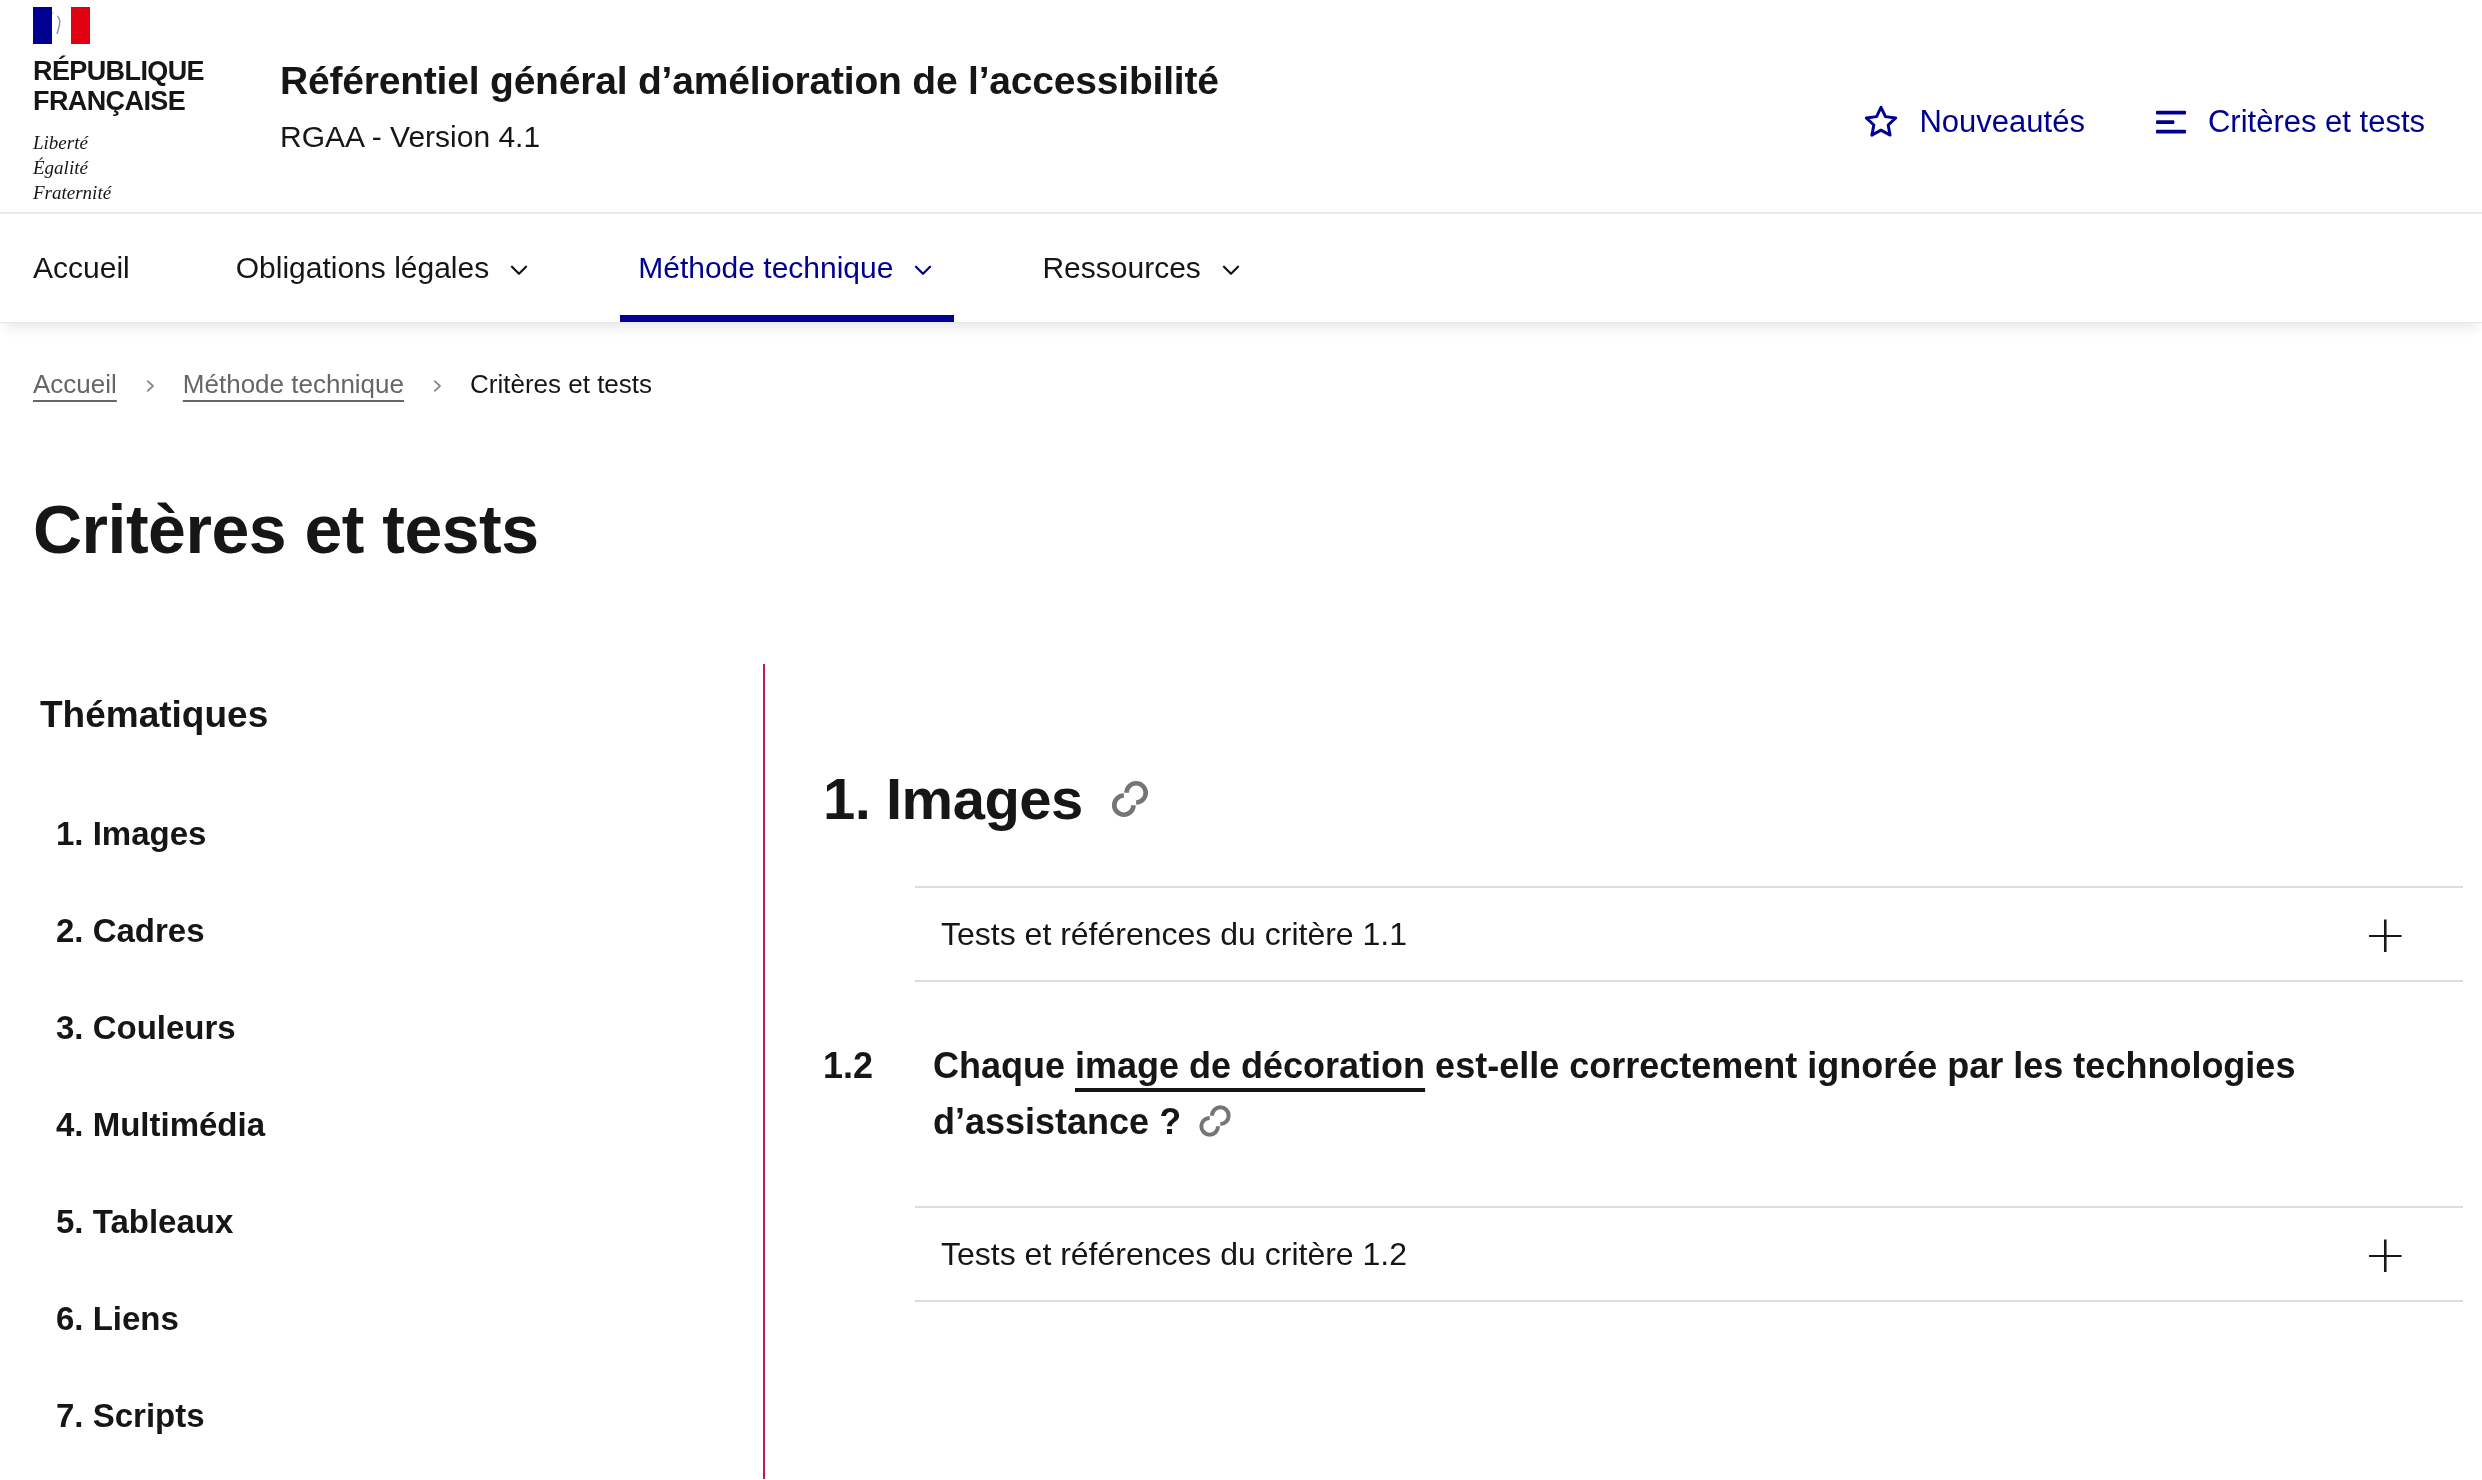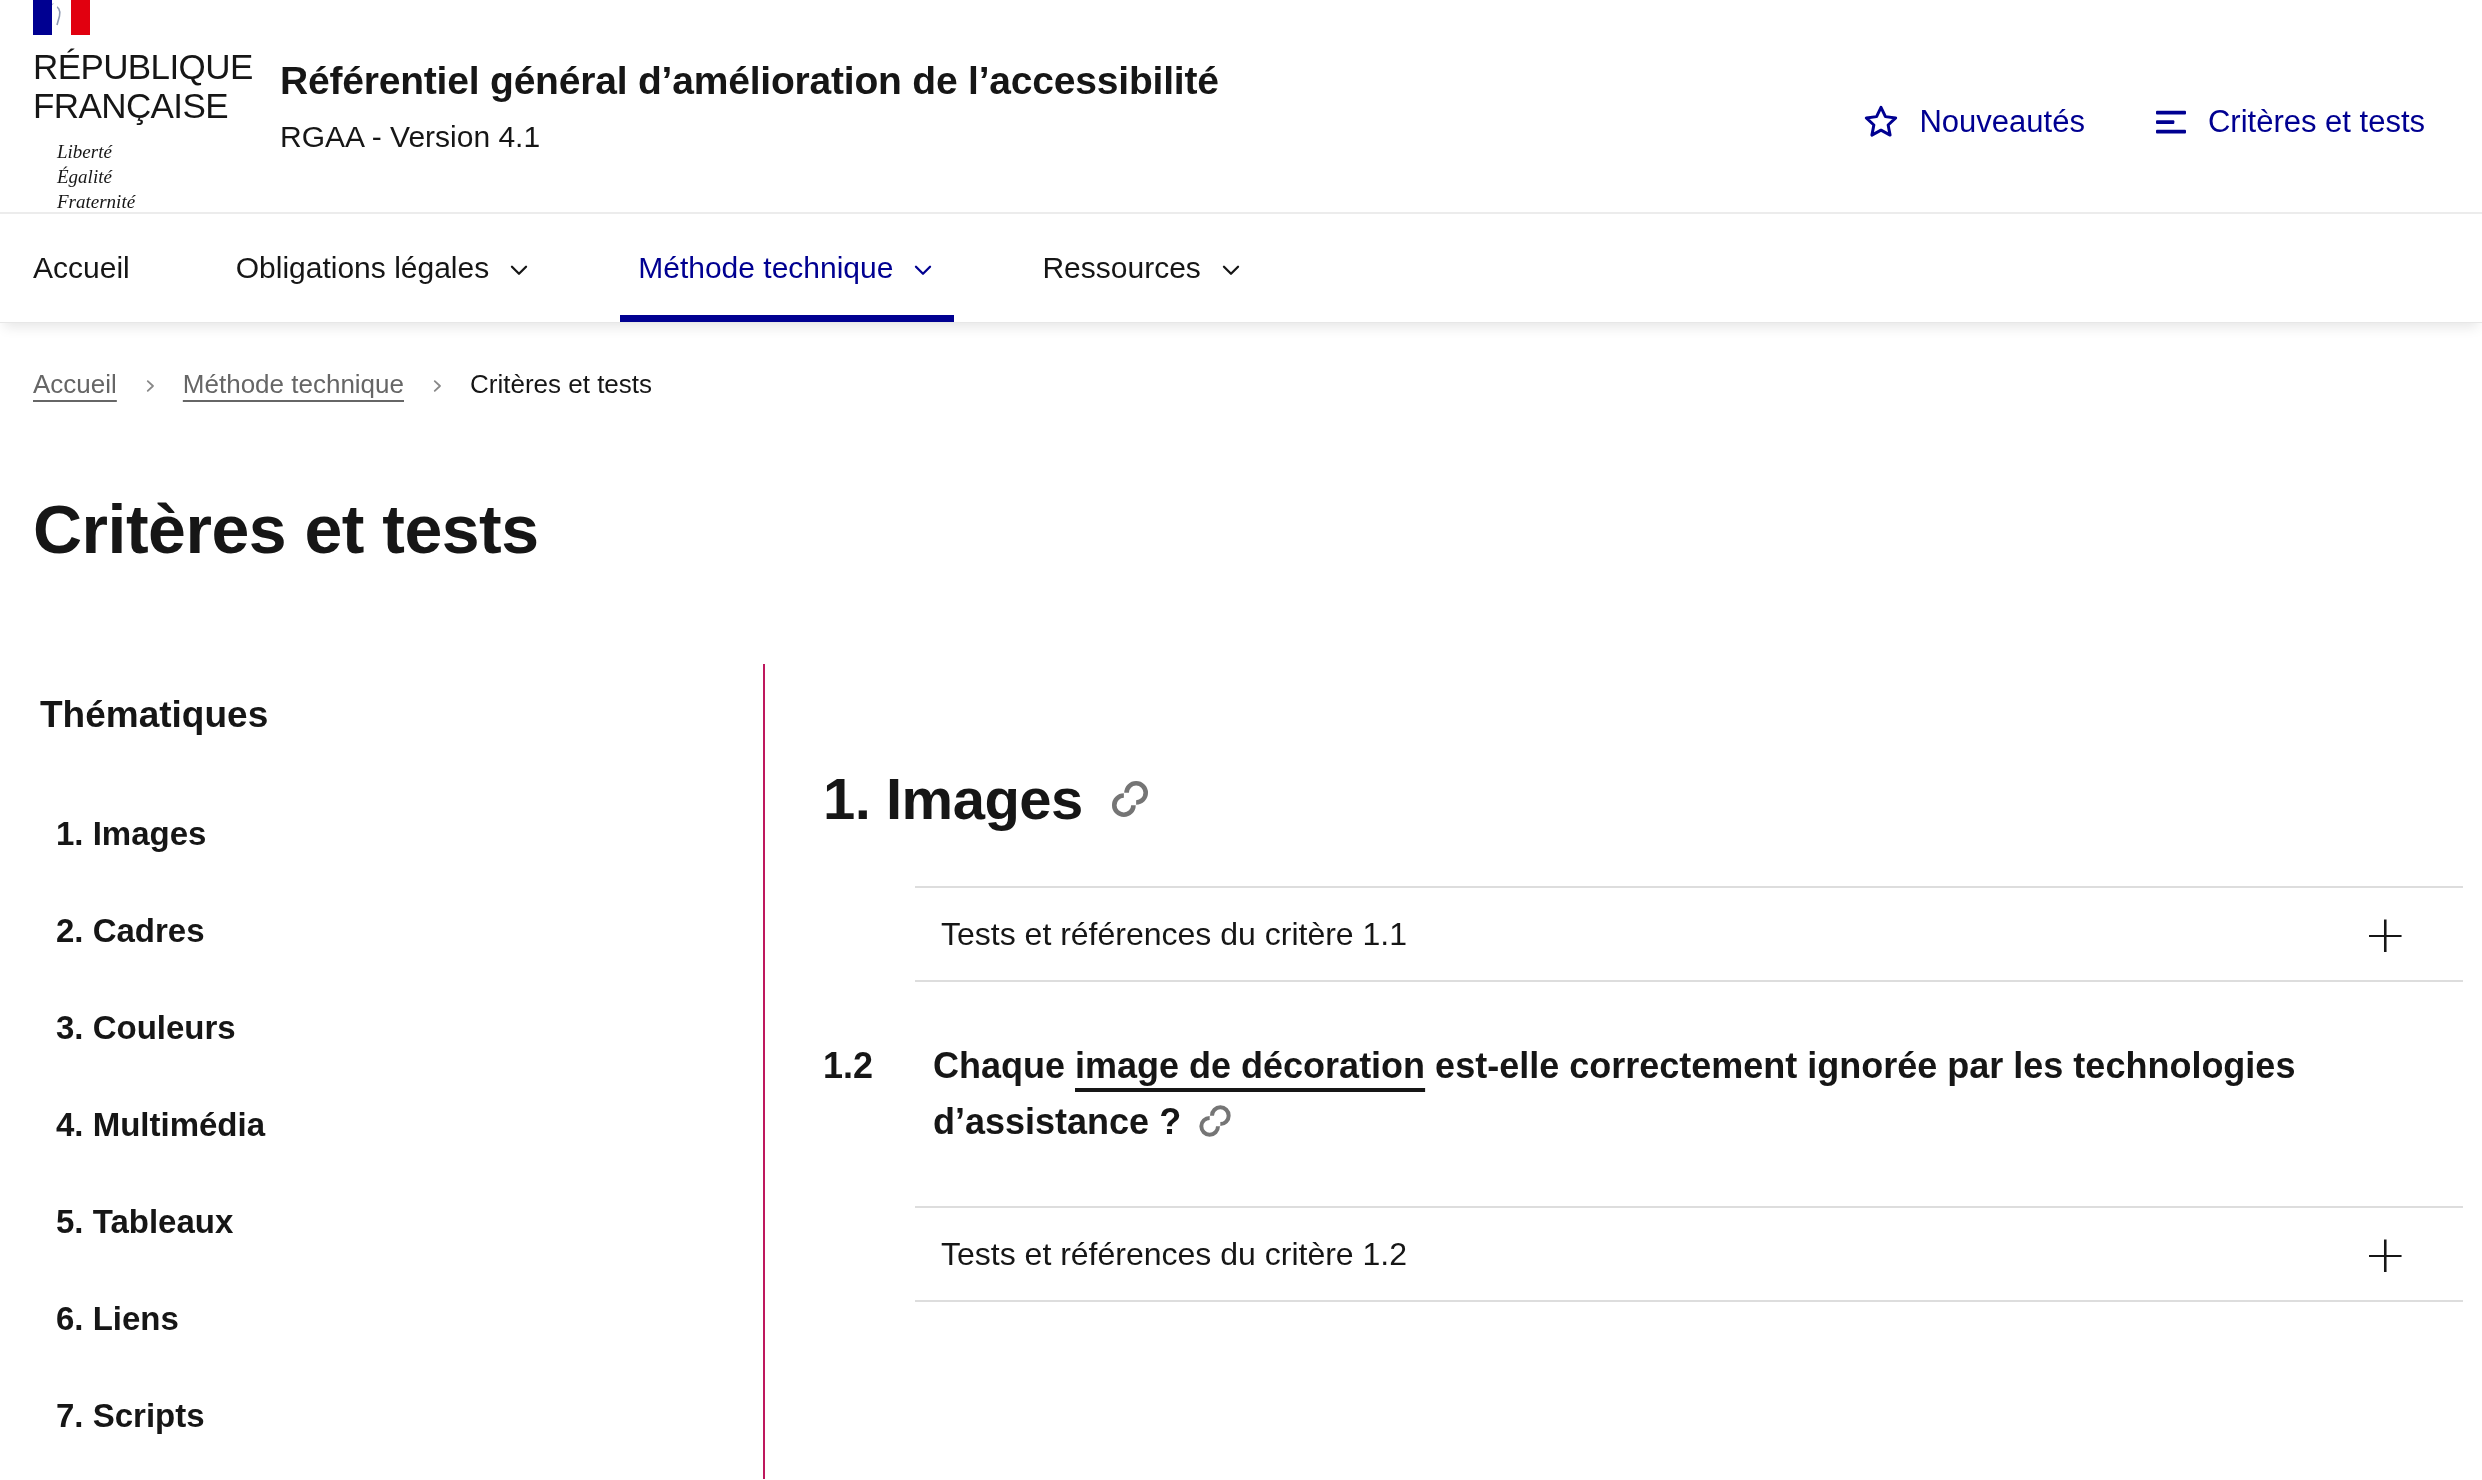--- a/index.html
+++ b/index.html
@@ -7,22 +7,22 @@
   body {
     width:2482px; height:1480px; overflow:hidden;
     background:#ffffff; color:#161616;
     font-family:"Liberation Sans", sans-serif;
   }
 
   
   .header { display:flex; align-items:center; height:212px; padding:0 57px 0 33px; }
   .brand { display:flex; flex-direction:column; width:205px; cursor:pointer; }
   .brand-flag { margin-bottom:12px; display:block; }
-  .brand-name { font-weight:normal; font-size:35px; line-height:1.14; letter-spacing:-0.6px; color:#161616; }
-  .brand-motto { font-family:"Liberation Serif", serif; font-style:italic; font-size:19px; line-height:1.32; margin-top:13px; color:#161616;margin-left:24px; }
+  .brand-name { font-weight:bold; font-size:27px; line-height:1.14; letter-spacing:-0.6px; color:#161616; }
+  .brand-motto { font-family:"Liberation Serif", serif; font-style:italic; font-size:19px; line-height:1.32; margin-top:13px; color:#161616; }
   .service { margin-left:42px; }
   .service-title { font-size:39px; font-weight:bold; letter-spacing:-0.2px; }
   .service-tagline { font-size:30px; font-weight:400; margin-top:17px; }
   .quick-links { margin-left:auto; display:flex; align-items:center; gap:66px; }
   .quick-link { display:flex; align-items:center; gap:17px; color:#000091; font-size:31px; cursor:pointer; white-space:nowrap;margin-top:31px; }
   .quick-link svg { display:block; }
 
   
   .nav { border-top:2px solid #ececec; border-bottom:1px solid #e7e7e7;
          box-shadow:0 8px 12px -4px rgba(0,0,0,0.10); position:relative; background:#fff; }

